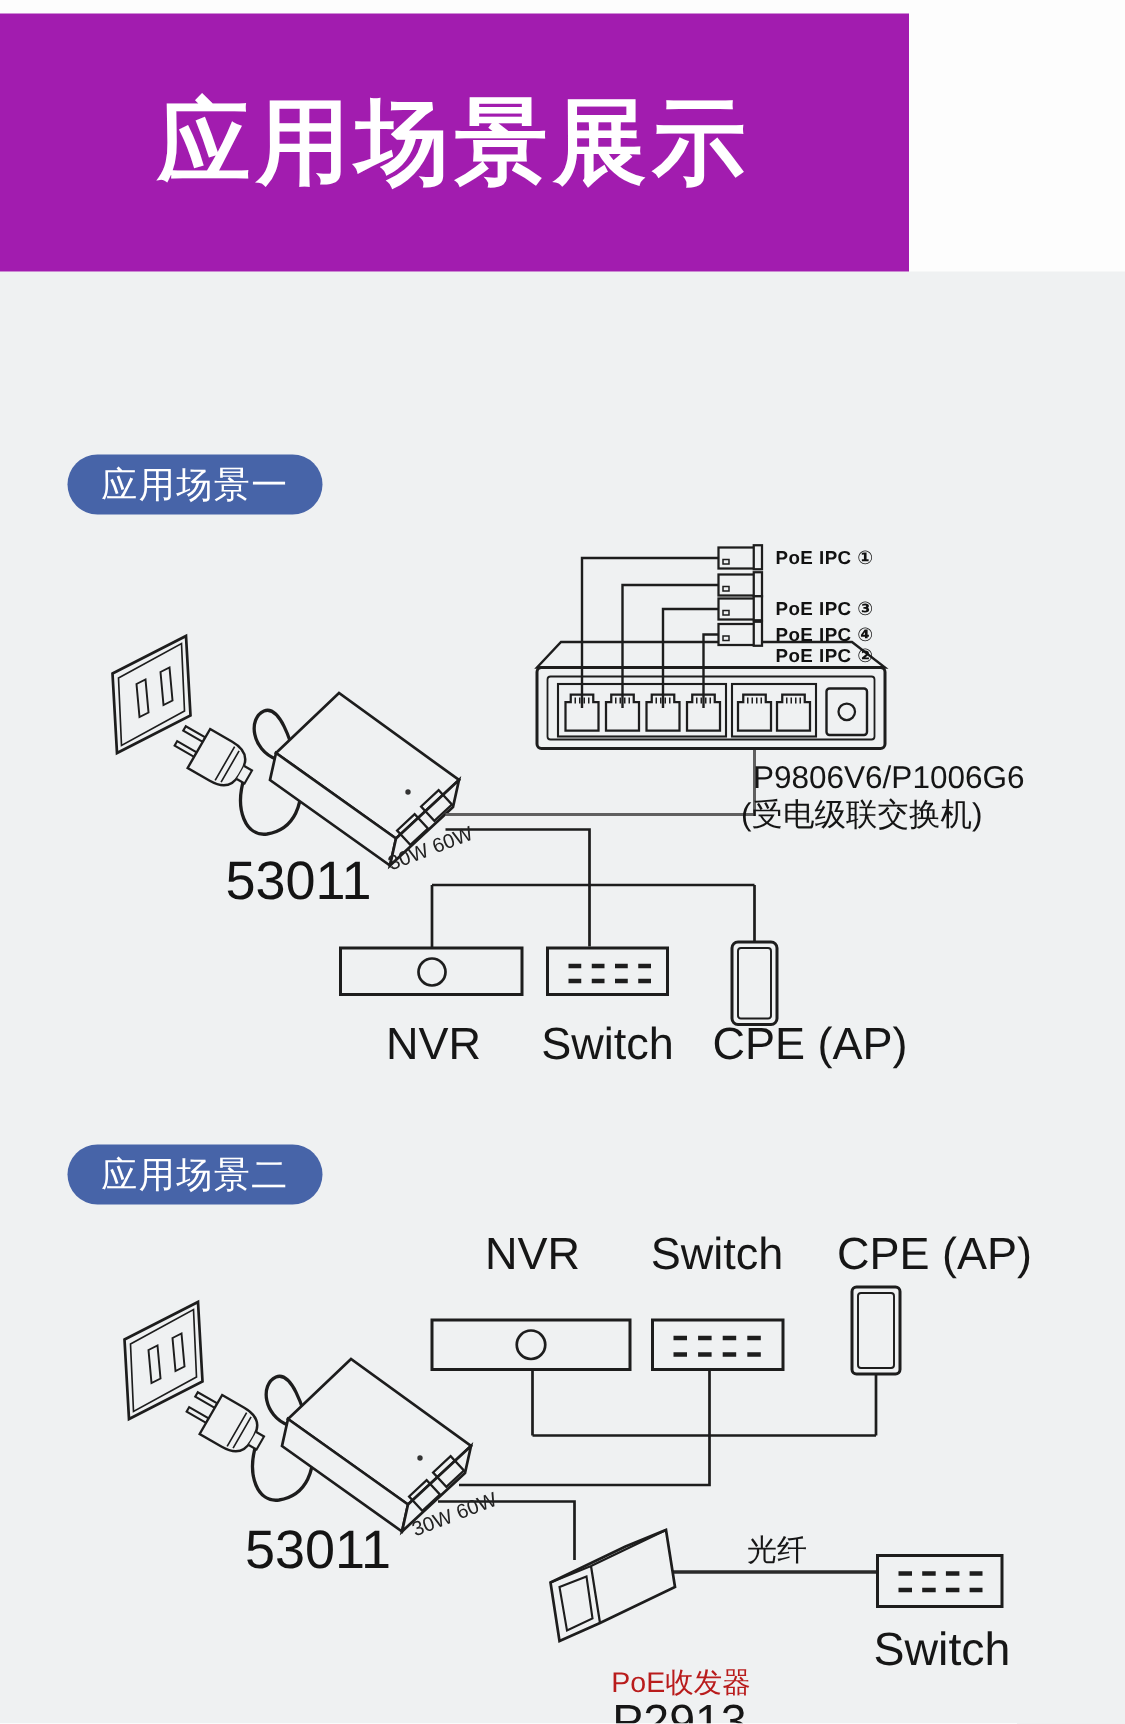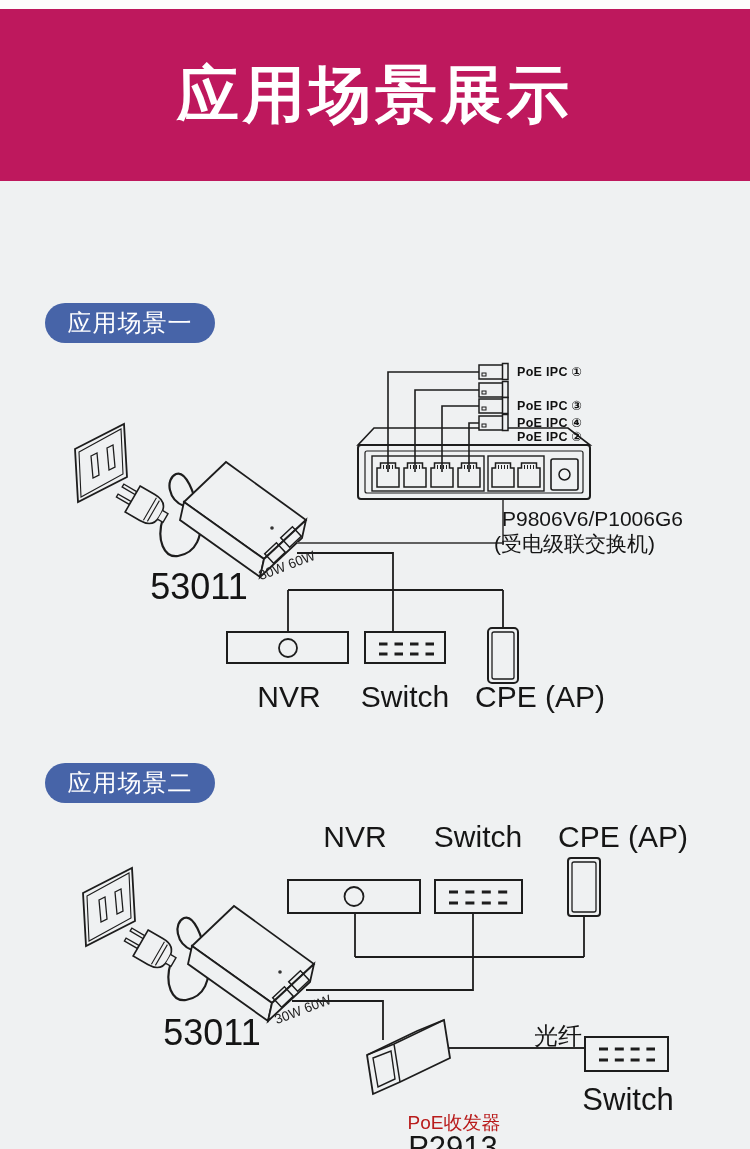--- a/index.html
+++ b/index.html
@@ -1,36 +1,36 @@
 <!DOCTYPE html>
 <html><head>
 <meta charset="utf-8">
 <style>
   html,body{margin:0;padding:0;background:#fff;}
   .canvas{position:relative;width:750px;height:1149px;background:#fdfdfd;overflow:hidden;
           font-family:"Liberation Sans","DejaVu Sans",sans-serif;color:#1b1b1b;}
-  .header{position:absolute;left:0;top:9px;width:750px;height:172px;background:#be185d;
+  .header{position:absolute;left:0;top:9px;width:606px;height:172px;background:#a21caf;
           display:flex;align-items:center;justify-content:center;}
   .title{color:#ffffff;font-size:62px;font-weight:700;letter-spacing:4px;}
   .content-bg{position:absolute;left:0;top:181px;width:750px;height:968px;background:#eff1f2;}
   svg.art{position:absolute;left:0;top:0;}
   .ln{fill:none;stroke:#1d1d1d;}
   .bgf{fill:#eff1f2;stroke:#1d1d1d;}
   .badge{position:absolute;left:45px;width:170px;height:40px;background:#4764a8;border-radius:21px;
          color:#fff;display:flex;align-items:center;justify-content:center;font-size:24px;letter-spacing:1px;}
   .lbl{position:absolute;white-space:nowrap;line-height:1;}
   .ctr{transform:translateX(-50%);}
   .dev{font-size:30px;font-weight:500;color:#161616;}
   .camlbl{font-size:12.5px;font-weight:600;letter-spacing:.3px;color:#111;}
   .model{font-size:21px;color:#151515;}
   .rot{transform:translateX(-50%) rotate(-21deg);font-size:13.5px;color:#222;}
   .psu-num{font-size:36px;color:#141414;}
   .big{font-size:31px;font-weight:500;color:#161616;}
   .small-cn{font-size:19px;color:#b91c1c;}
-  .fiber{font-size:24px;color:#161616;margin-left:40px;}
+  .fiber{font-size:20px;color:#161616;}
 </style>
 </head>
 <body>
 
 <div class="canvas">
   <div class="content-bg"></div>
   <div class="header">
     <span class="title">应用场景展示</span>
   </div>
 

